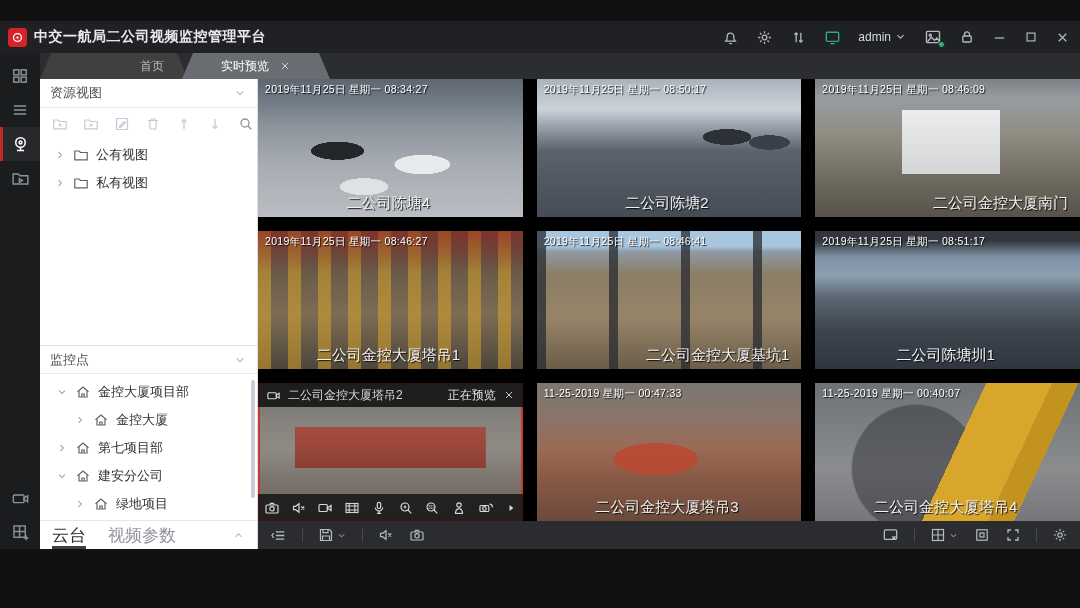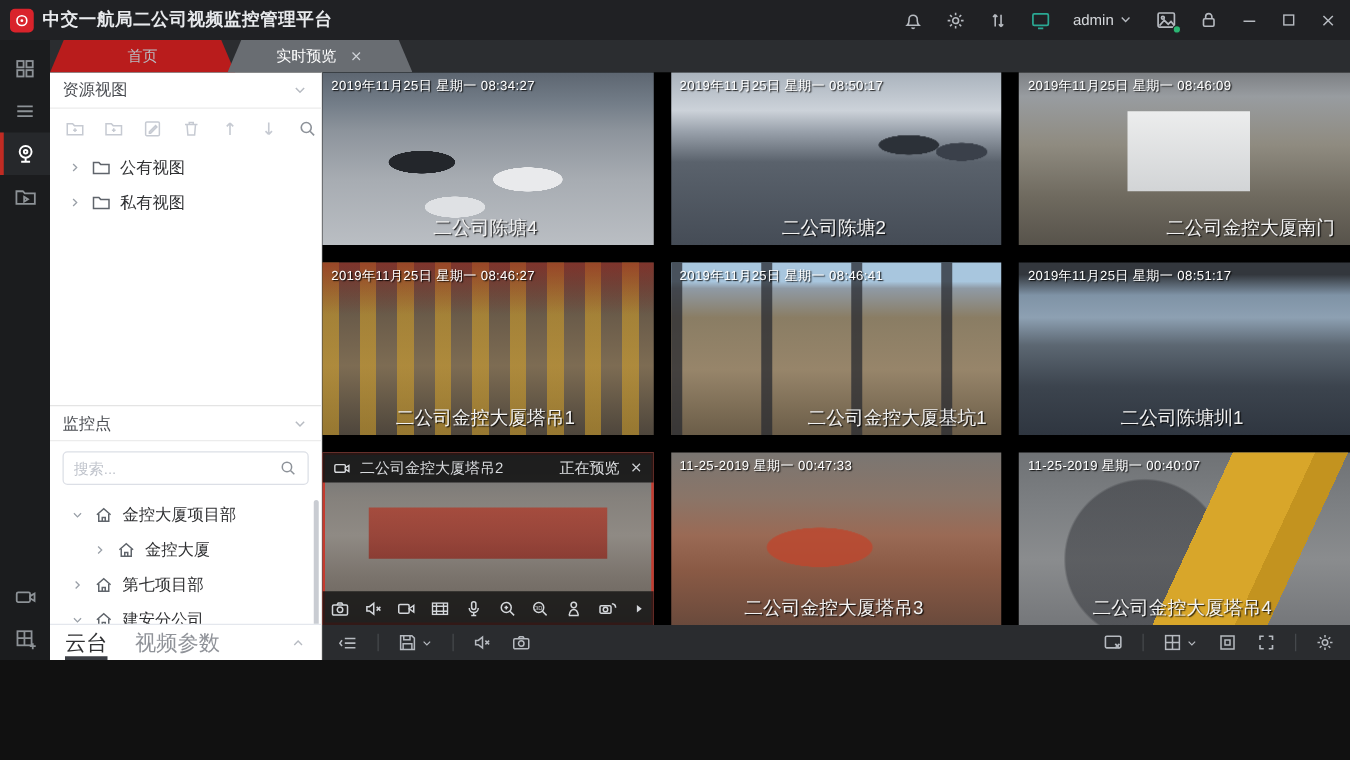--- a/index.html
+++ b/index.html
@@ -1,18 +1,18 @@
 <!DOCTYPE html>
 <html><head>
 <meta charset="utf-8">
 <style>
   * { margin:0; padding:0; box-sizing:border-box; }
   html,body { width:1080px; height:608px; overflow:hidden; background:#111;
               font-family:"Liberation Sans", sans-serif; }
-  .app { width:1080px; height:528px; display:flex; flex-direction:column; }
+  .app { width:1080px; height:528px; display:flex; flex-direction:column;margin-top:21px; }
 
   
   .titlebar { height:32px; background:#202124; display:flex; align-items:center;
               padding:0 10px 0 8px; flex:none; }
   .brand { display:flex; align-items:center; gap:7px; }
   .logo { width:19px; height:19px; background:#d9232b; border-radius:4px;
           display:flex; align-items:center; justify-content:center; color:#fff; }
   .app-title { color:#e8eaed; font-size:14px; font-weight:bold; letter-spacing:.5px; }
   .tb-actions { margin-left:auto; display:flex; align-items:center; gap:17px; }
   .tb-btn { color:#b6bac0; display:flex; gap:3px; cursor:default; }
@@ -33,21 +33,21 @@
   .rail-btn.active::before { content:""; position:absolute; left:0; top:0; bottom:0;
               width:3px; background:#c12b23; }
   .rail-spacer { flex:1; }
 
   .content { flex:1; display:flex; flex-direction:column; min-width:0; }
 
   
   .tabbar { height:26px; background:#2b2d30; display:flex; align-items:flex-end; flex:none; }
   .tab { height:26px; display:flex; align-items:center; gap:10px; font-size:12px;
          padding:0 24px; clip-path:polygon(11px 0, calc(100% - 11px) 0, 100% 100%, 0 100%); }
-  .tab-home { background:#b91c1c; color:#b9bdc3; min-width:148px; justify-content:center; }
+  .tab-home { background:#404040; color:#b9bdc3; min-width:148px; justify-content:flex-end; }
   .tab-live { background:#696d72; color:#ffffff; margin-left:-6px; min-width:148px;
               justify-content:center; }
   .tab-close { color:#d0d3d8; display:flex; }
 
   
   .workspace { flex:1; display:flex; min-height:0; }
 
   
   .panel { width:218px; background:#ffffff; display:flex; flex-direction:column;
            flex:none; border-right:1px solid #dcdcdc; }
@@ -586,30 +586,20 @@
 
           <div class="section-head mon-head">
             <span>监控点</span>
             <span class="chev">
                 <svg class="ic" width="14" height="14">
                   <use href="#i-chev-d"></use>
                 </svg>
               </span>
           </div>
 
-          <div class="mon-search">
-            <div class="search-box">
-              <input type="text" placeholder="搜索..." style="">
-              <span class="s-ico">
-                  <svg class="ic" width="15" height="15">
-                    <use href="#i-search"></use>
-                  </svg>
-                </span>
-            </div>
-          </div>
 
           <div class="mon-tree">
             <div class="tree-row" style="padding-left:16px">
               <span class="caret">
                   <svg class="ic" width="12" height="12">
                     <use href="#i-chev-d"></use>
                   </svg>
                 </span>
               <span class="t-ico">
                   <svg class="ic" width="16" height="16">

